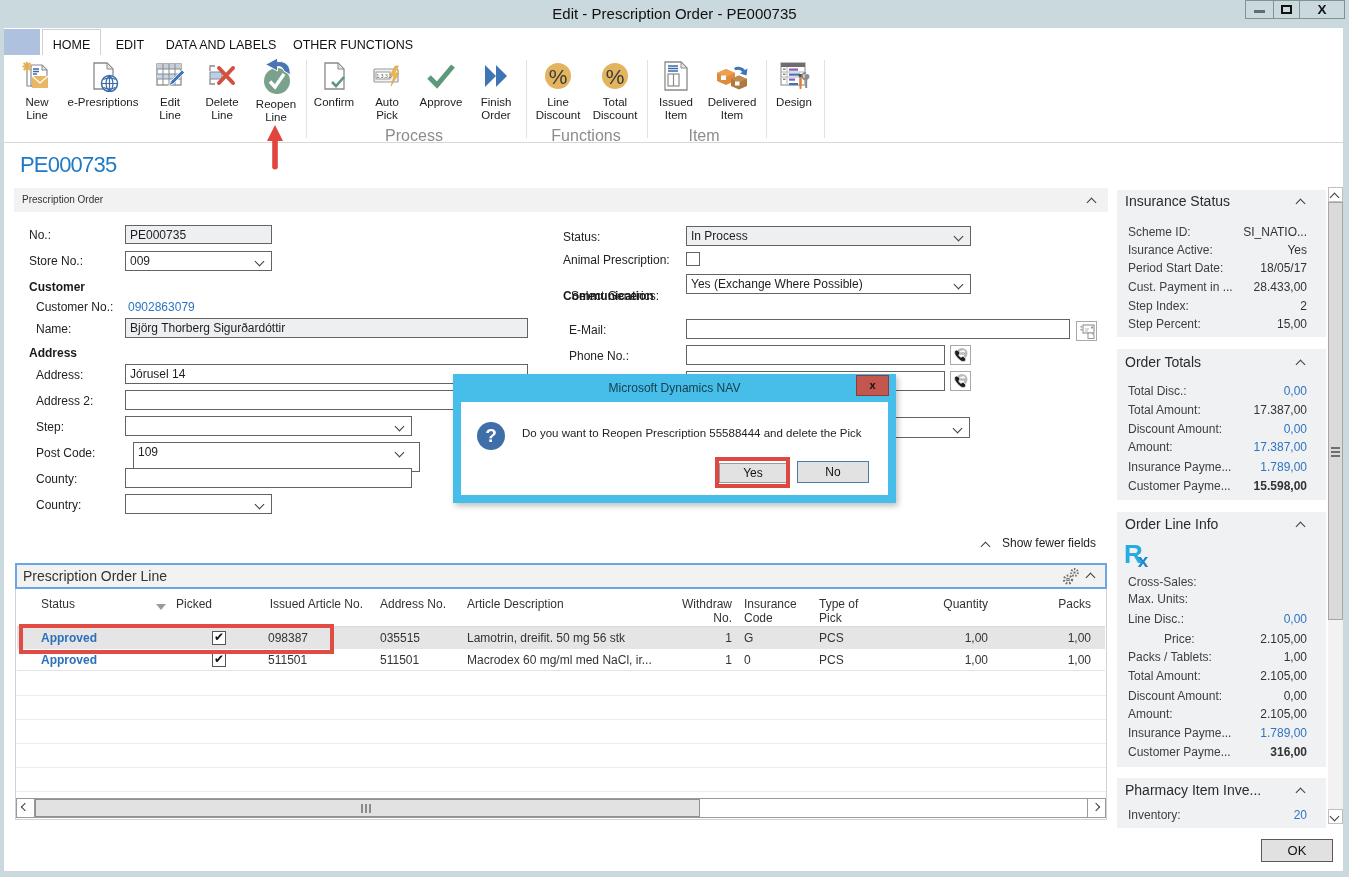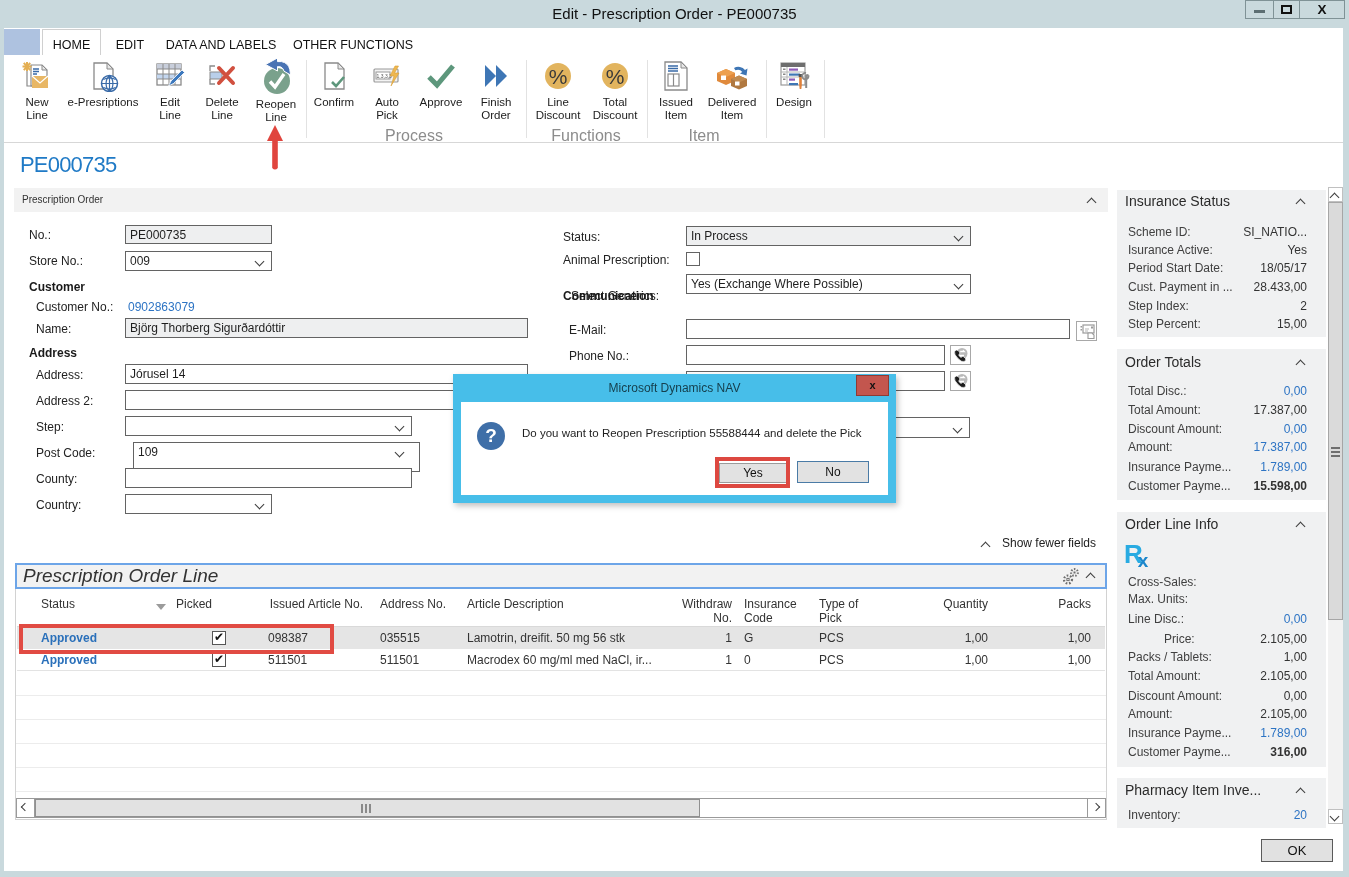--- a/index.html
+++ b/index.html
@@ -262,21 +262,21 @@
 <circle cx="10" cy="6.5" r="5.5" fill="#b9b9b9"></circle>
 <path d="M8.2 4.5 h4 l-1.3 -1.3 M12 8.5 h-4 l1.3 1.3" fill="none" stroke="#fff" stroke-width="1.3"></path>
 <path d="M2.5 4.5 q2 -2.5 3.5 -1 l1.5 1.5 q1 1 -0.5 2.5 q-0.5 0.5 0.5 1.8 q1.3 1.3 1.9 0.9 q1.3 -1.3 2.4 -0.4 l1.6 1.6 q1.3 1.5 -1.2 3 q-2 1.2 -5.8 -2.5 q-4.7 -4.5 -3.9 -7.4" fill="#1c1c1c" stroke="#fff" stroke-width="0.7"></path>
 </svg>
 
 <div class="chev chevup" style="left:982px;top:540px;"></div>
 <div class="abs" style="left:1002px;top:536px;font-size:12px;color:#222;">Show fewer fields</div>
 
 <div class="abs" style="left:15px;top:588px;width:1092px;height:232px;border:1px solid #d2d2d2;border-top:none;background:#fff;"></div>
 <div class="abs" style="left:15px;top:563px;width:1092px;height:26px;border:2px solid #6da5e8;background:#f2f2f2;"></div>
-<div class="abs" style="left:23px;top:565px;height:22px;line-height:22px;font-size:19px;color:#333;font-style:italic;">Prescription Order Line</div>
+<div class="abs" style="left:23px;top:565px;height:22px;line-height:22px;font-size:14px;color:#333;">Prescription Order Line</div>
 <div class="chev chevup" style="left:1087px;top:571px;"></div>
 
 <svg class="abs" style="left:1062px;top:567px;" width="19" height="19" viewBox="0 0 19 19">
 <g stroke="#6e6e6e" fill="none">
 <circle cx="12.5" cy="5.5" r="3.4" stroke-width="2" stroke-dasharray="1.5,1.5"></circle>
 <rect x="11.5" y="4.5" width="2" height="2" fill="#6e6e6e" stroke="none"></rect>
 <circle cx="6" cy="12.5" r="4" stroke-width="2.2" stroke-dasharray="1.7,1.7"></circle>
 <rect x="4.9" y="11.4" width="2.2" height="2.2" fill="#fff" stroke="#6e6e6e" stroke-width="1"></rect>
 </g>
 </svg>

